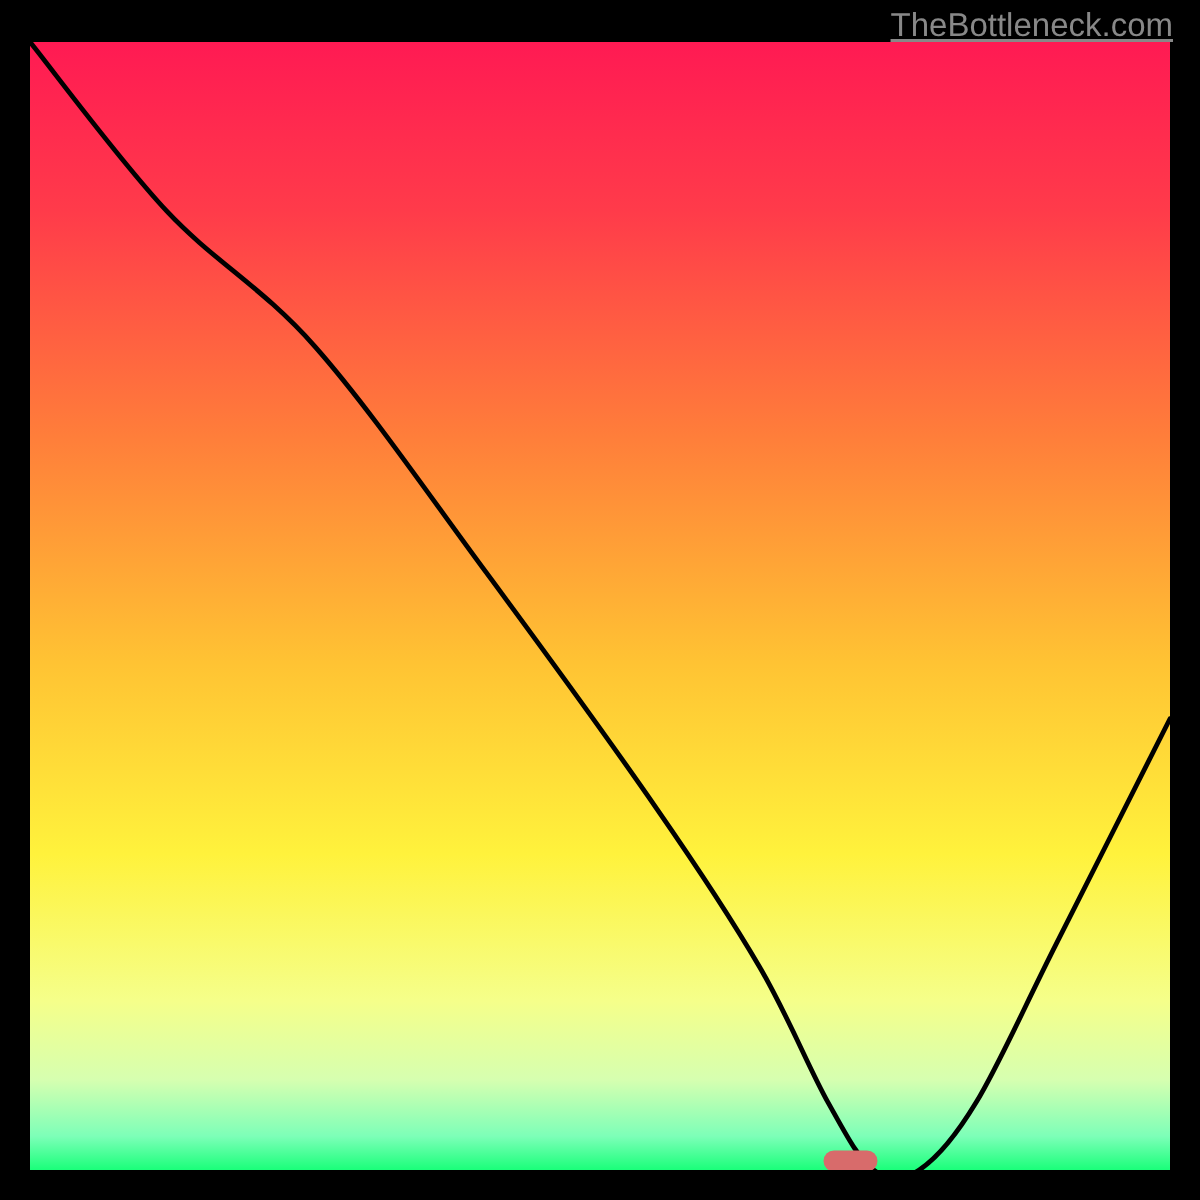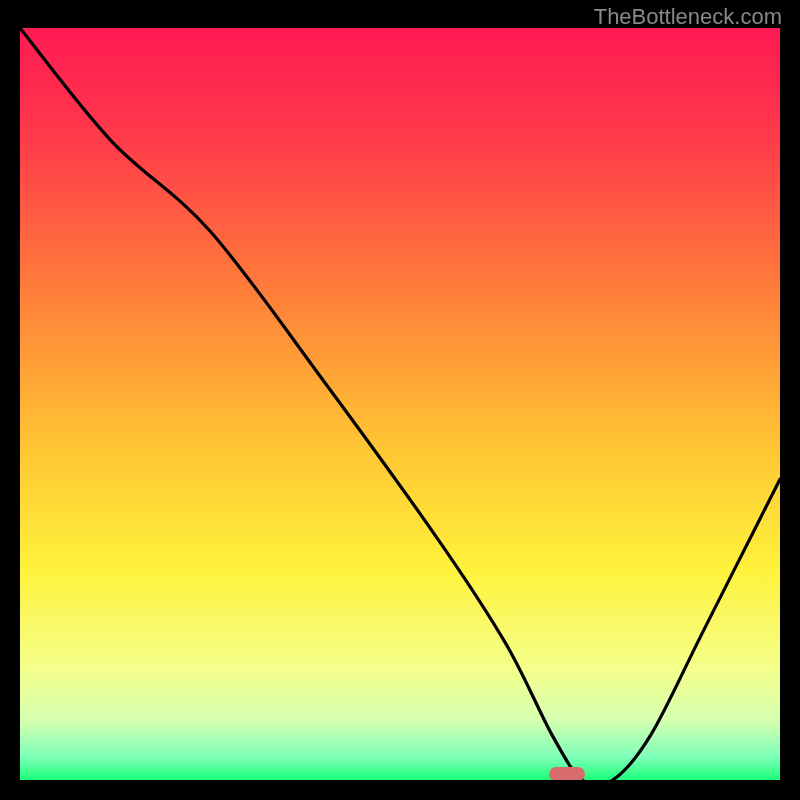--- a/index.html
+++ b/index.html
@@ -17,20 +17,21 @@
     background: #000;
   }
   .watermark {
     position: absolute;
     top: 4px;
     right: 18px;
     color: #888;
     font-size: 22px;
     font-weight: 500;
     z-index: 10;
+    text-decoration: underline;
   }
   .plot-area {
     position: absolute;
     left: 20px;
     top: 28px;
     width: 760px;
     height: 752px;
     overflow: hidden;
   }
   .gradient {

